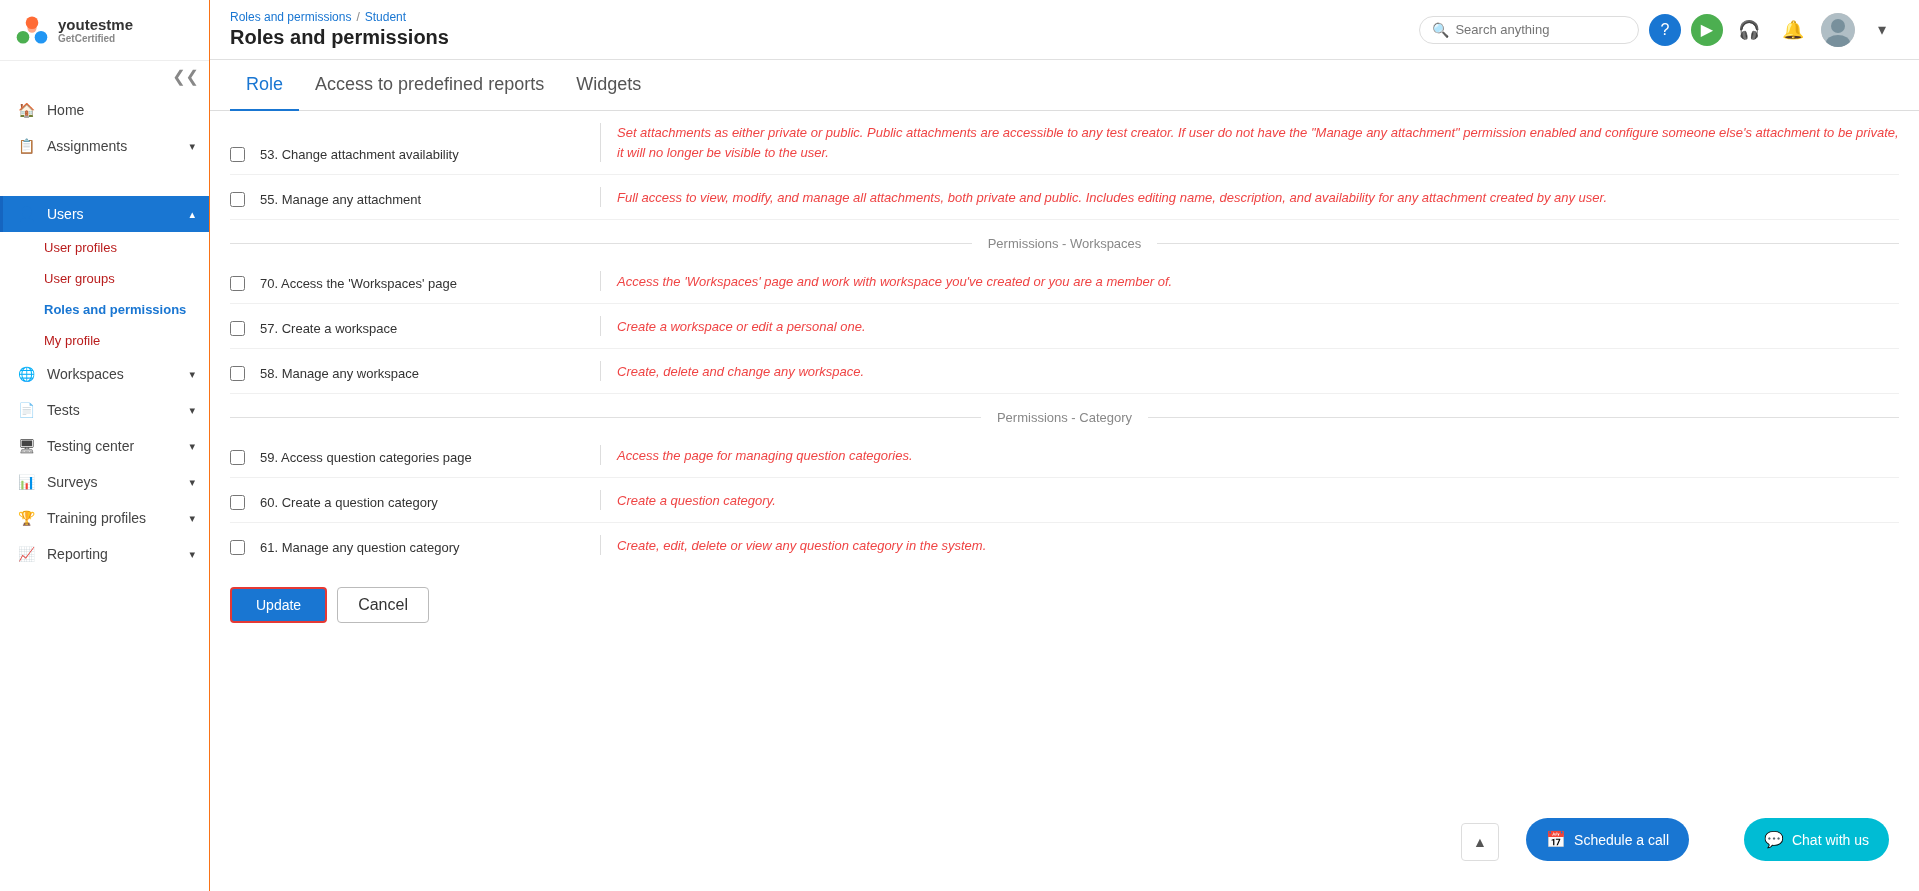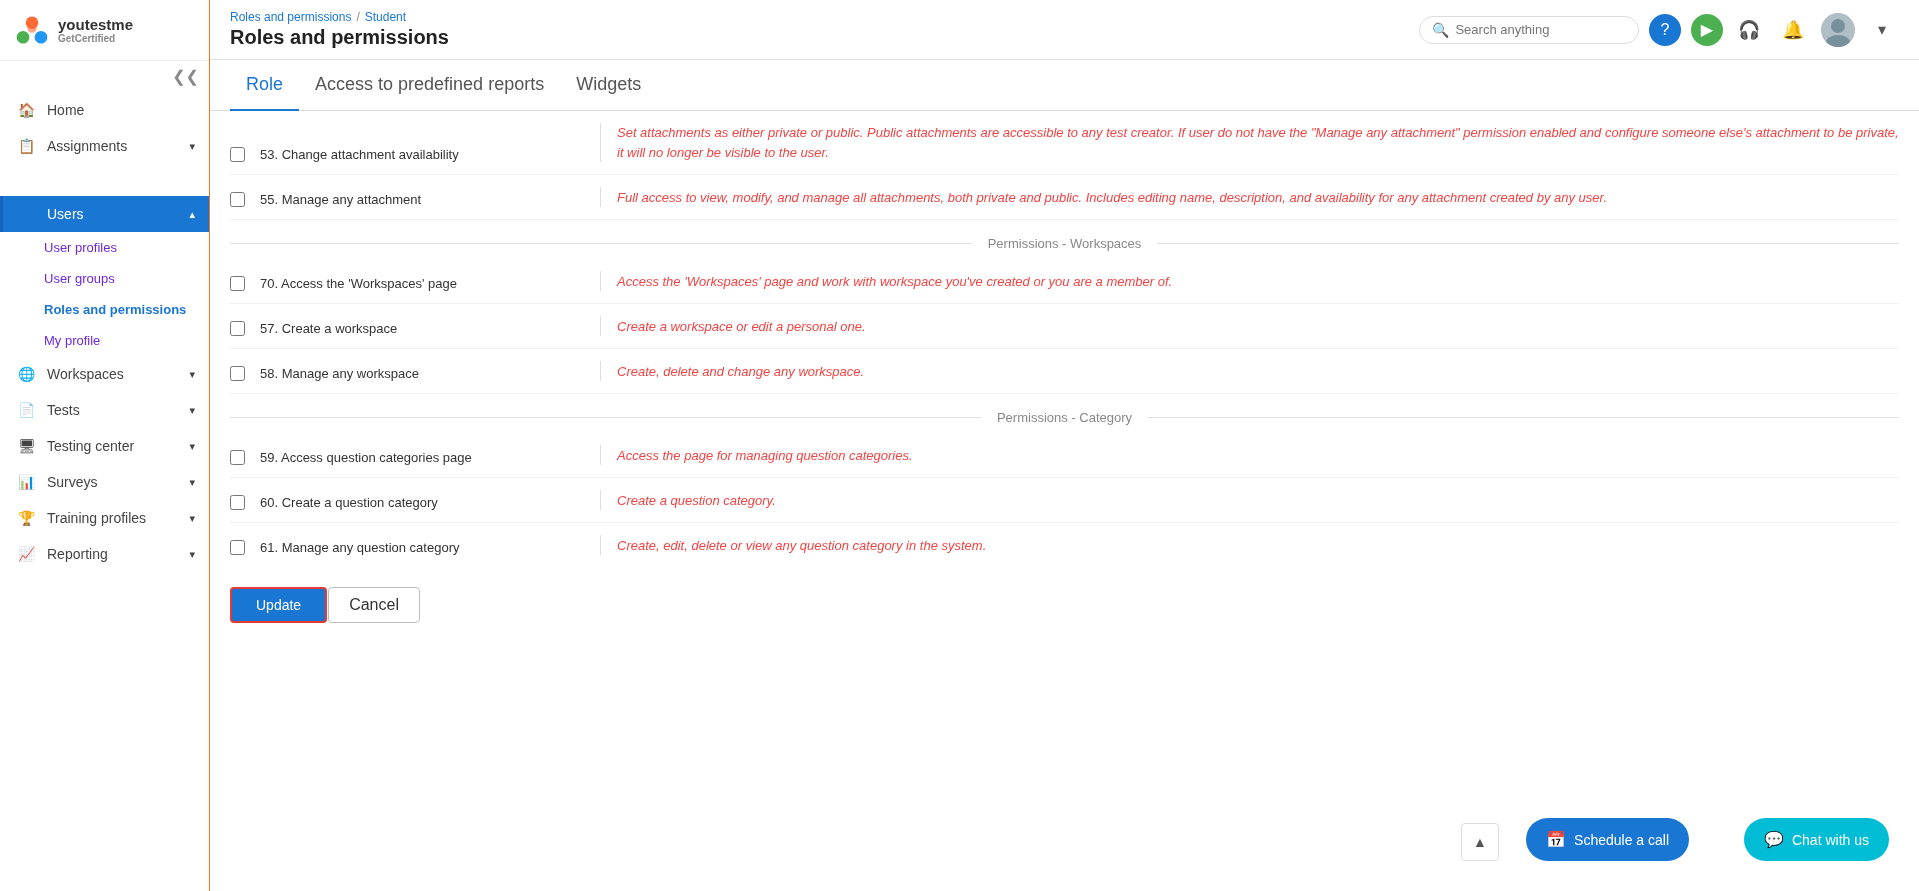--- a/index.html
+++ b/index.html
@@ -8,21 +8,21 @@
     
     .sidebar { width: 210px; min-width: 210px; background: #fff; border-right: 1px solid #f97316; display: flex; flex-direction: column; height: 100vh; overflow-y: auto; }
     .sidebar-logo { padding: 12px 14px; display: flex; align-items: center; border-bottom: 1px solid #eee; }
     .logo-icon { width: 36px; height: 36px; margin-right: 8px; }
     .sidebar-collapse { display: flex; justify-content: flex-end; padding: 6px 10px; }
     .collapse-btn { background: none; border: none; cursor: pointer; color: #888; font-size: 16px; }
     .nav-item { display: flex; align-items: center; padding: 10px 14px; cursor: pointer; color: #444; font-size: 14px; border-left: 3px solid transparent; }
     .nav-item.active { background: #1976d2; color: #fff; border-left: 3px solid #1565c0; margin-top: 32px; }
     .nav-item .nav-icon { width: 20px; margin-right: 10px; text-align: center; }
     .nav-item .nav-arrow { margin-left: auto; font-size: 11px; }
-    .sub-nav-item { padding: 8px 14px 8px 44px; cursor: pointer; color: #6d28d9; font-size: 13px; }
+    .sub-nav-item { padding: 8px 14px 8px 44px; cursor: pointer; color: #b91c1c; font-size: 13px; }
     .sub-nav-item.active { color: #1976d2; font-weight: 600; }
 
     
     .main { flex: 1; display: flex; flex-direction: column; height: 100vh; overflow: hidden; }
 
     
     .header { background: #fff; border-bottom: 1px solid #e0e0e0; padding: 8px 20px; display: flex; align-items: center; justify-content: space-between; min-height: 60px; }
     .header-left { display: flex; flex-direction: column; }
     .breadcrumb { font-size: 12px; color: #888; display: flex; align-items: center; gap: 5px; margin-bottom: 2px; }
     .breadcrumb a { color: #1976d2; text-decoration: none; cursor: pointer; }
@@ -47,21 +47,21 @@
     .permission-check input[type="checkbox"] { width: 15px; height: 15px; cursor: pointer; accent-color: #1976d2; }
     .permission-name { width: 340px; flex-shrink: 0; font-size: 13px; color: #333; padding-right: 10px; }
     .permission-divider { width: 1px; background: #ddd; margin-right: 16px; flex-shrink: 0; align-self: stretch; min-height: 20px; }
     .permission-desc { flex: 1; font-size: 13px; color: #ef4444; font-style: italic; line-height: 1.5; }
 
     .section-divider { display: flex; align-items: center; padding: 16px 0 8px; color: #888; font-size: 13px; }
     .section-divider::before, .section-divider::after { content: ''; flex: 1; height: 1px; background: #e0e0e0; }
     .section-divider::before { margin-right: 16px; }
     .section-divider::after { margin-left: 16px; }
 
-    .action-bar { padding: 20px 20px 30px; display: flex; gap: 1px; }
+    .action-bar { padding: 20px 20px 30px; display: flex; gap: 10px; }
     .btn-update { background: #1976d2; color: #fff; border: 2px solid #e53935; padding: 8px 24px; border-radius: 4px; cursor: pointer; font-size: 14px; font-weight: 500; }
     .btn-cancel { background: #fff; color: #333; border: 1px solid #bbb; padding: 8px 20px; border-radius: 4px; cursor: pointer; font-size: 16px; }
     .float-btn { display: flex; align-items: center; gap: 8px; padding: 12px 20px; border-radius: 30px; border: none; cursor: pointer; font-size: 14px; font-weight: 500; color: #fff; }
     .float-btn-schedule { background: #1976d2; }
     .float-btn-chat { background: #00bcd4; }
     .float-btn-icon { font-size: 16px; }
 
     .scroll-top-btn { position: fixed; bottom: 30px; right: 390px; width: 38px; height: 38px; border-radius: 4px; background: #fff; border: 1px solid #ddd; display: flex; align-items: center; justify-content: center; cursor: pointer; color: #555; z-index: 100; }
   </style>
 </head>

